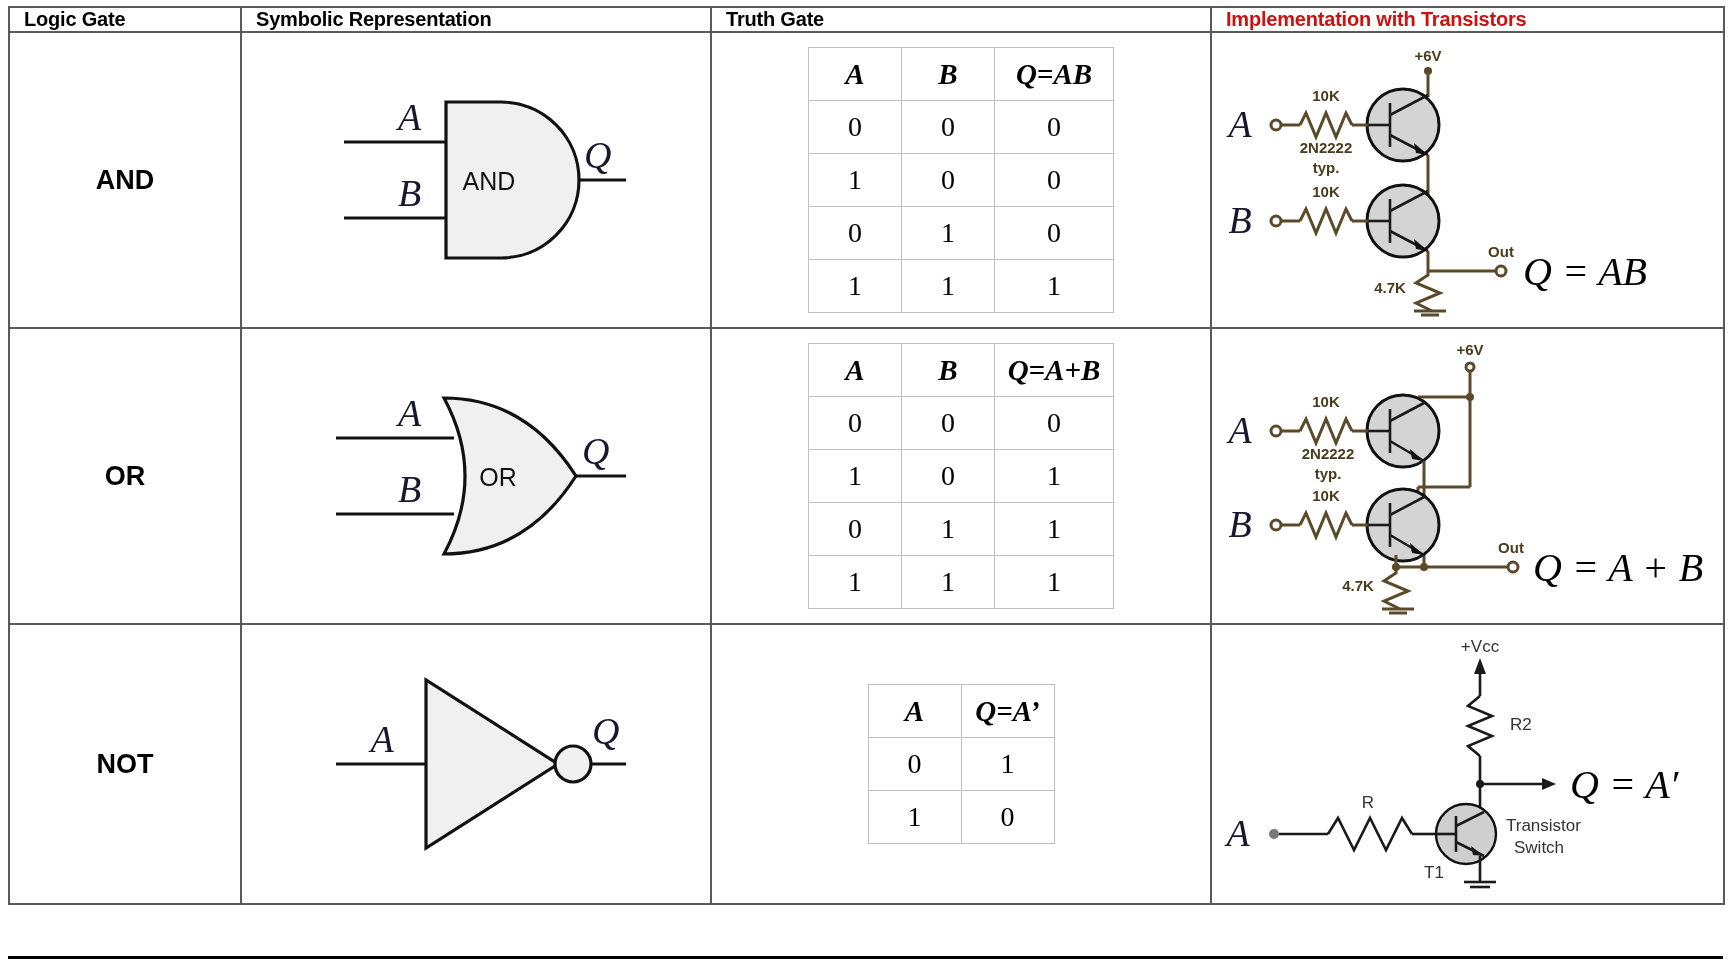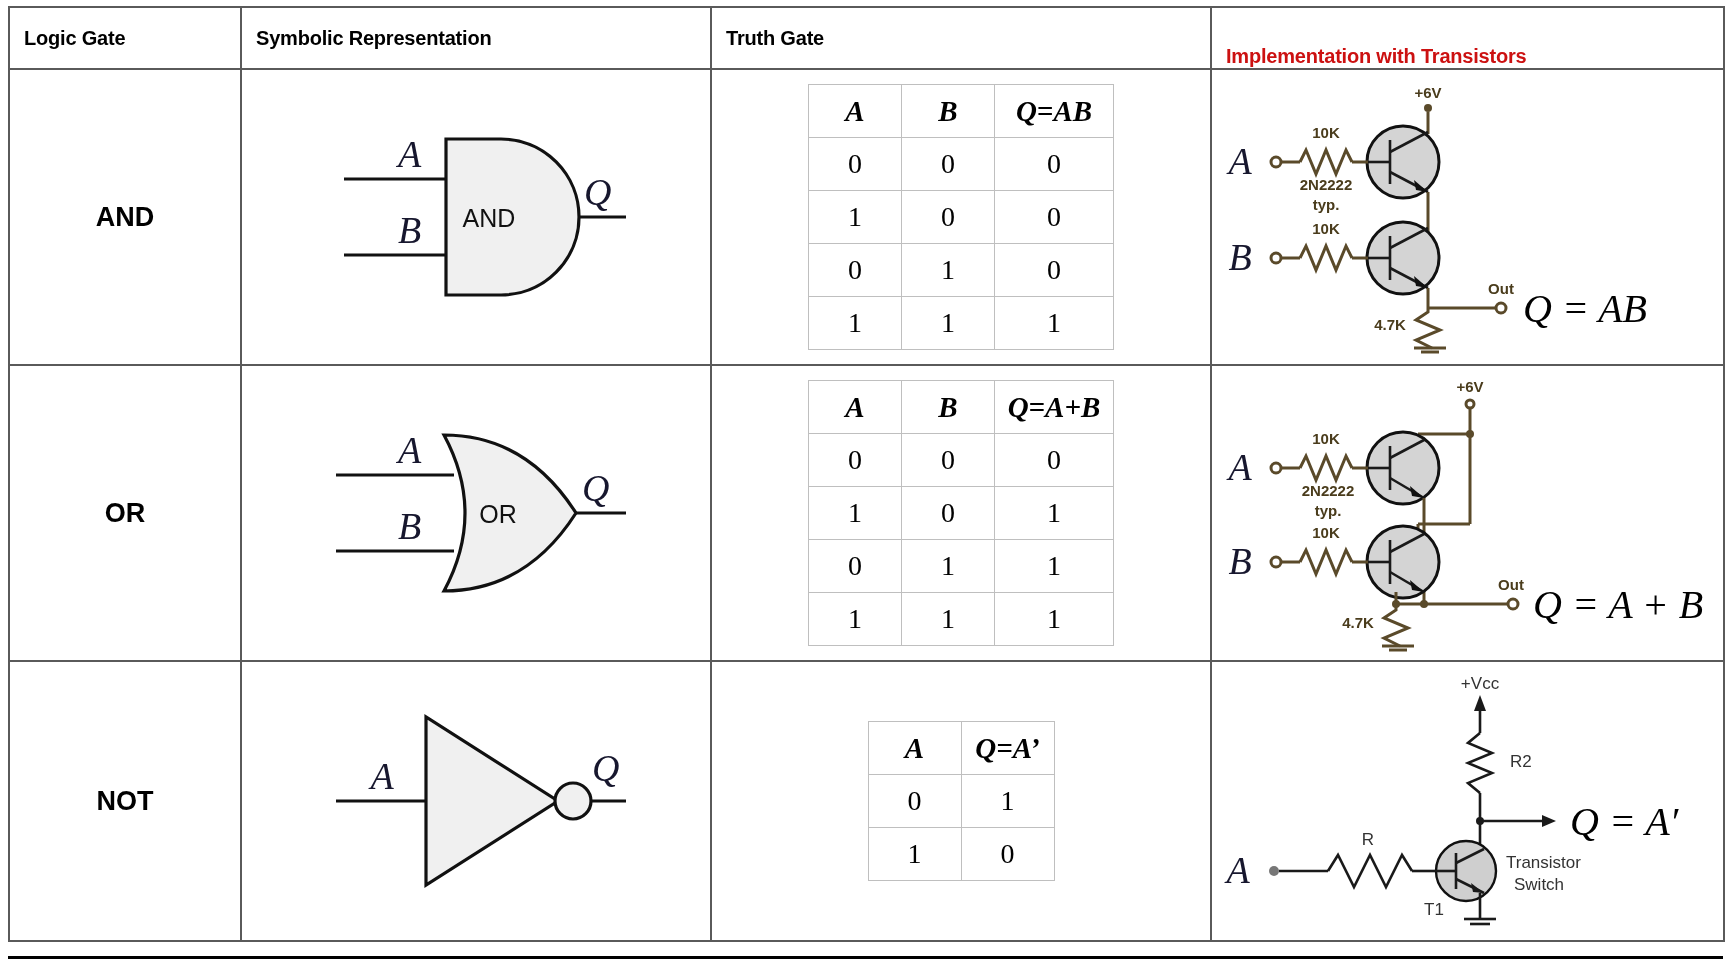--- a/index.html
+++ b/index.html
@@ -10,21 +10,21 @@
   table.main{border-collapse:collapse;width:1715px;table-layout:fixed;}
   table.main > tbody > tr > th,
   table.main > tbody > tr > td{border:2px solid #5a5a5a;padding:0;vertical-align:middle;}
 
   col.c1{width:232px}
   col.c2{width:470px}
   col.c3{width:500px}
   col.c4{width:513px}
   .hdr{font-weight:bold;font-size:20px;color:#000;padding-left:14px;text-align:left;
        font-family:"Liberation Sans Narrow","Liberation Sans",sans-serif;letter-spacing:-0.2px;white-space:nowrap;}
-  .hdr.red{color:#CC1111;margin-top:37px;}
+  .hdr.red{color:#CC1111;}
 
   .rowcell{height:294px;}
   .rowcell.last{height:278px;}
 
   .gatename{font-size:27px;font-weight:bold;text-align:center;color:#000;}
 
   .cellwrap{display:flex;align-items:center;justify-content:center;width:100%;height:100%;}
 
   
   table.tt{border-collapse:collapse;}

